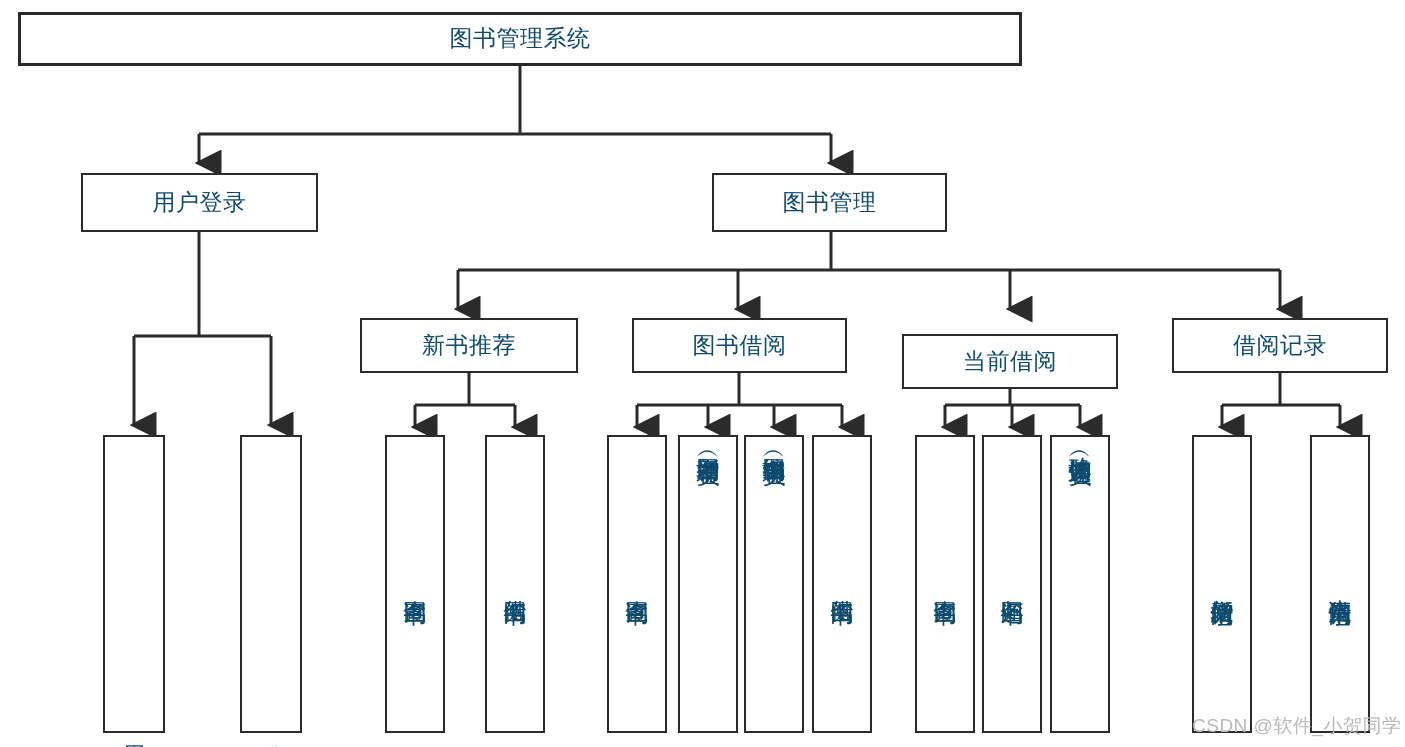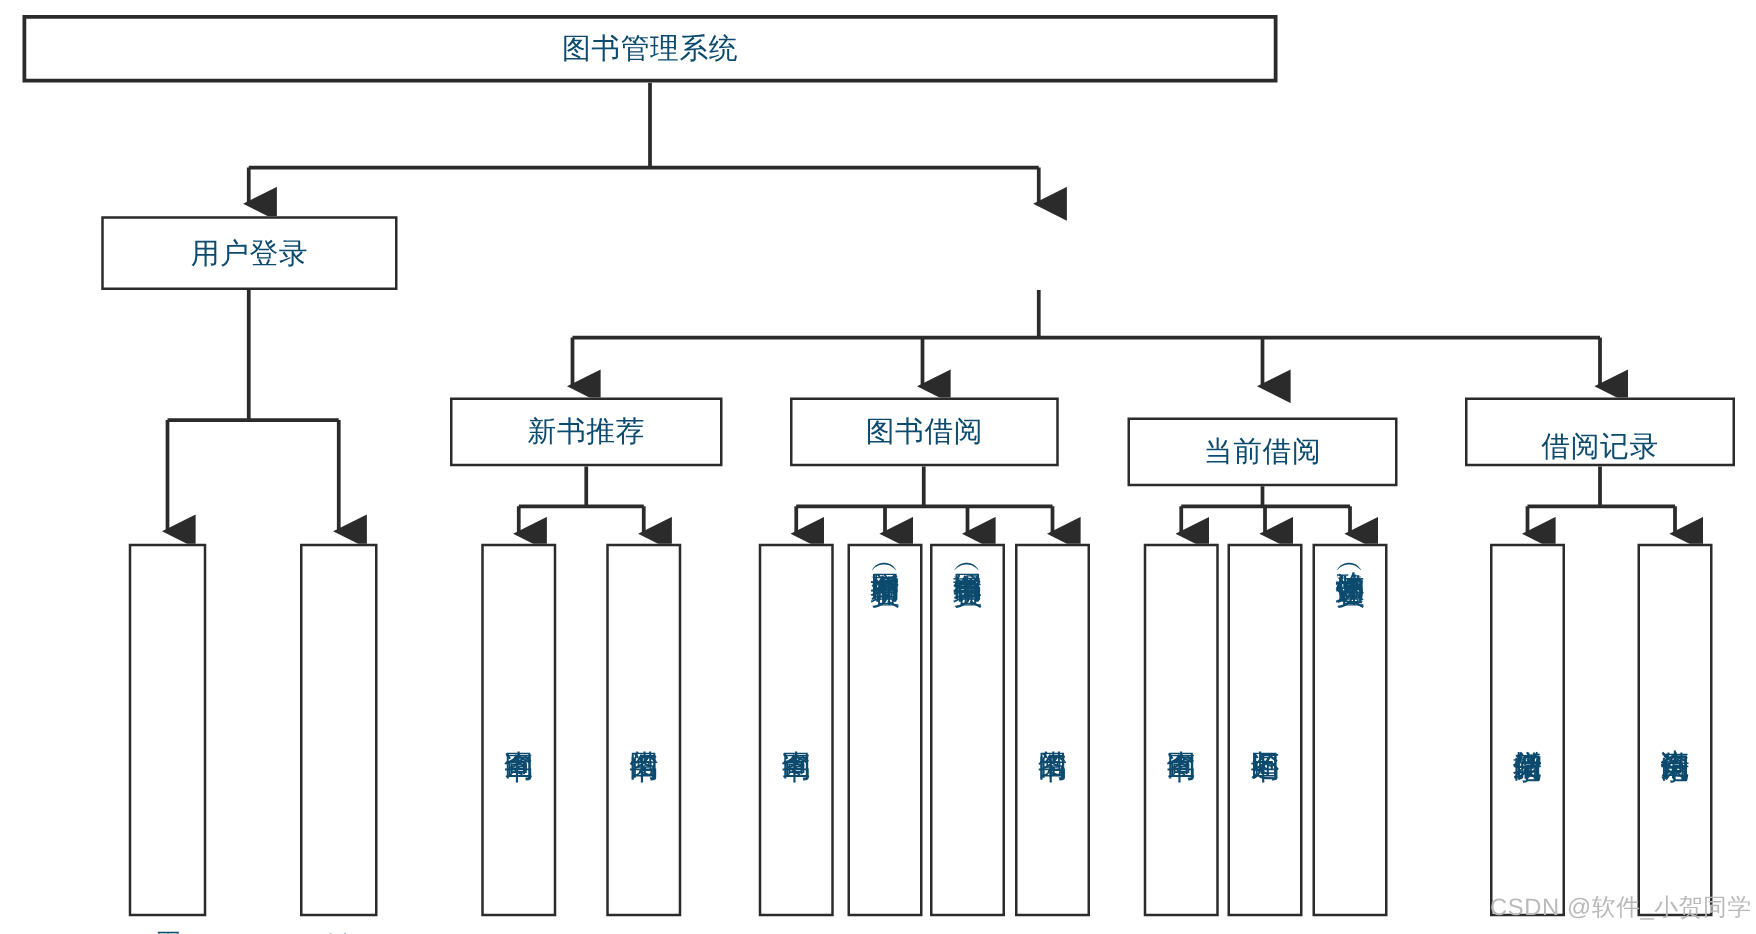--- a/index.html
+++ b/index.html
@@ -138,31 +138,34 @@
     </g>
   </svg>
 
   <div class="node root" style="left:18px; top:12px; width:1004px; height:54px;">
     <span class="label">图书管理系统</span>
   </div>
 
   <div class="node" style="left:81px; top:173px; width:237px; height:59px;">
     <span class="label">用户登录</span>
   </div>
+  <div class="node" style="left:712px; top:173px; width:235px; height:59px;">
+    <span class="label">图书管理</span>
+  </div>
 
   <div class="node" style="left:632px; top:318px; width:215px; height:55px;">
     <span class="label">图书借阅</span>
   </div>
   <div class="node" style="left:360px; top:318px; width:218px; height:55px;">
     <span class="label">新书推荐</span>
   </div>
   <div class="node" style="left:902px; top:318px; width:216px; height:55px;margin-top:16px;">
     <span class="label">当前借阅</span>
   </div>
-  <div class="node" style="left:1172px; top:318px; width:216px; height:55px;align-items:flex-end;">
+  <div class="node" style="left:1172px; top:318px; width:216px; height:55px;">
     <span class="label">借阅记录</span>
   </div>
 
   <div class="node leaf" style="left:103px; top:435px; width:62px; height:298px;">
     <div class="vwrap bottom">
       <span class="label">用户登录</span>
     </div>
   </div>
 
   <div class="node leaf" style="left:240px; top:435px; width:62px; height:298px;">

